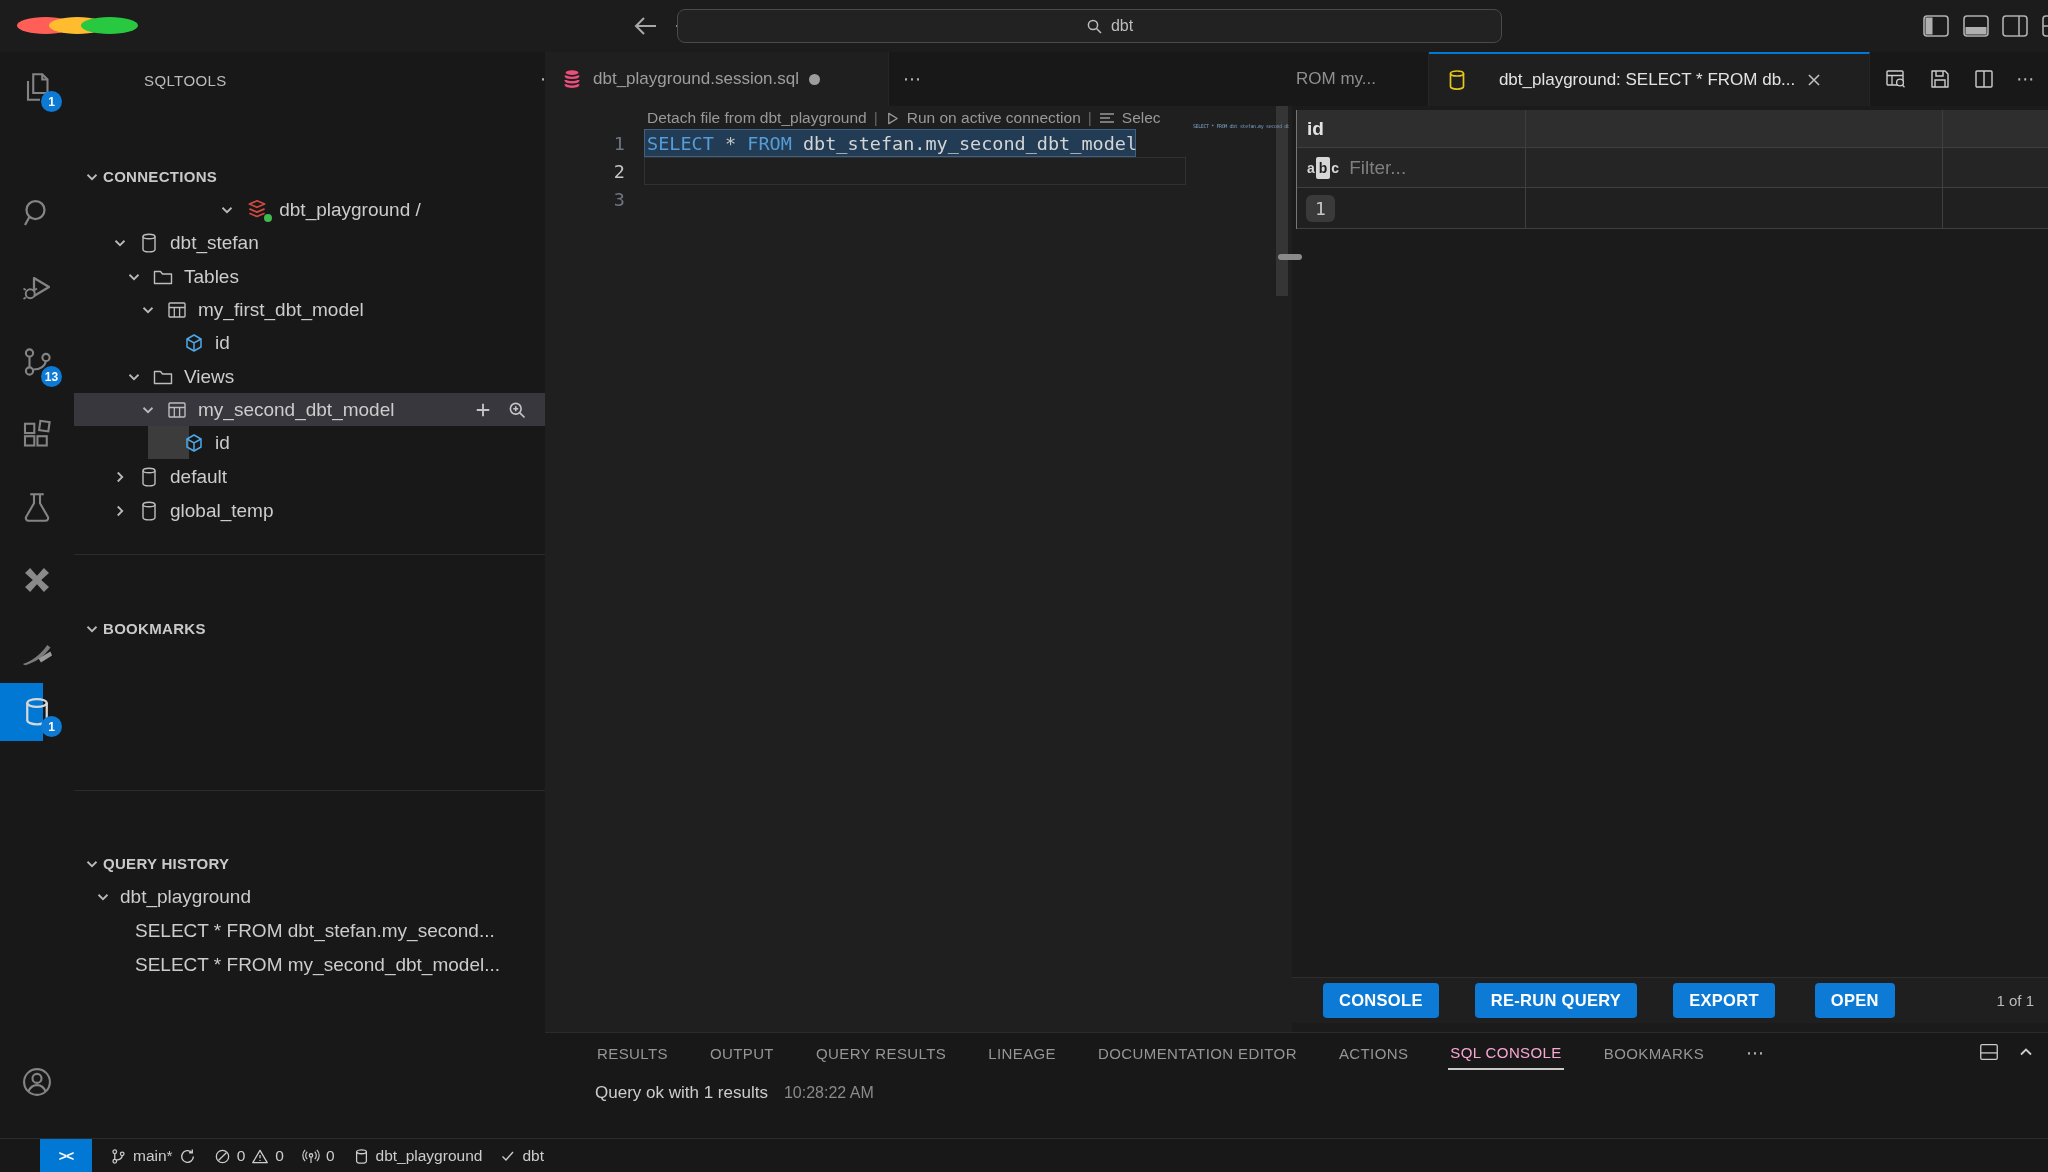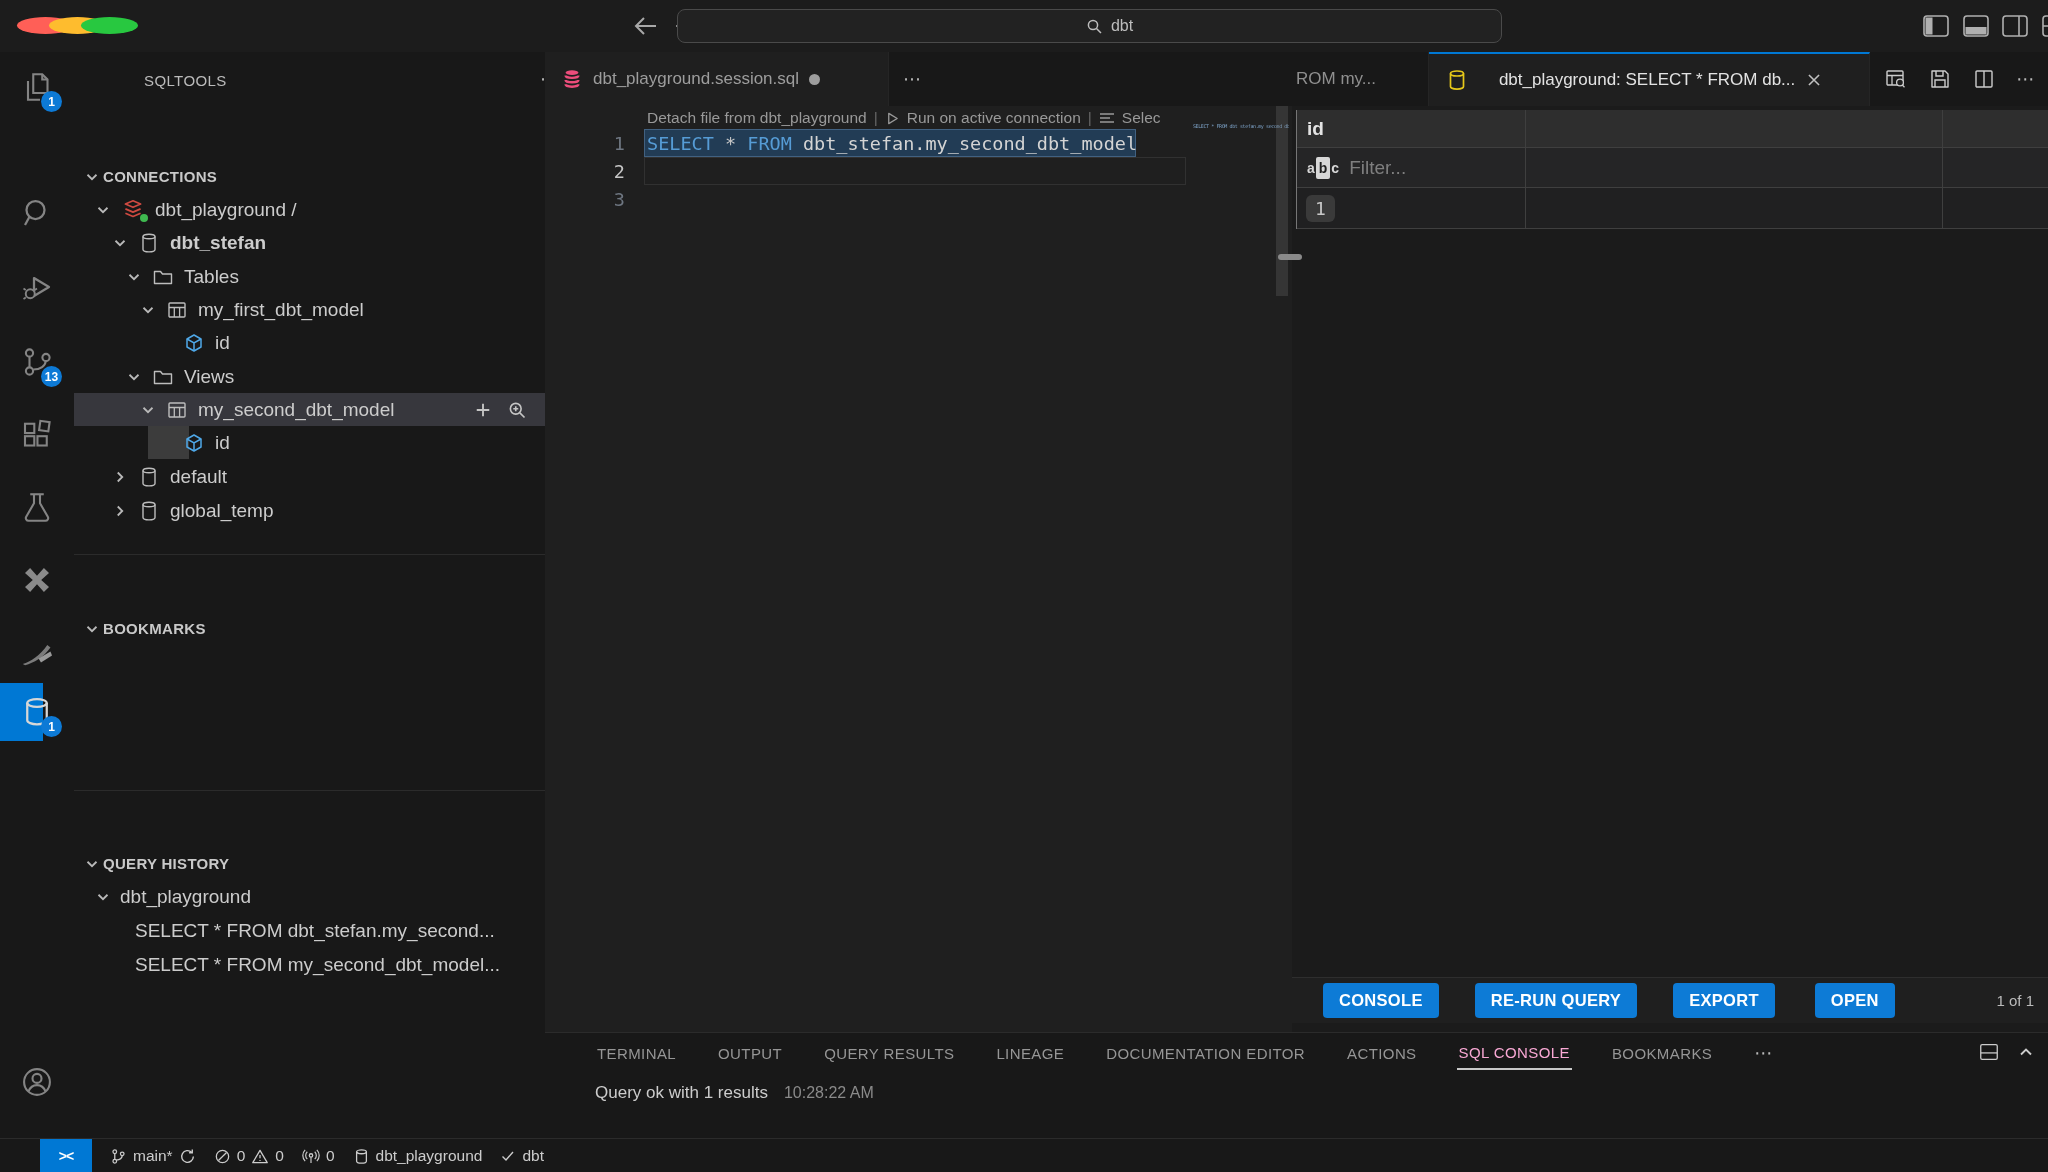--- a/index.html
+++ b/index.html
@@ -225,38 +225,38 @@
 
     <div class="trow" style="top:108px;">
       <span style="margin-left:9px">
           <svg width="18" height="18" viewBox="0 0 16 16">
             <path d="M4 6l4 4 4-4" stroke="#b9b9b9" stroke-width="1.6" fill="none"></path>
           </svg>
         </span>
       <span class="sect-hdr" style="margin-left:2px">CONNECTIONS</span>
     </div>
 
-    <div class="trow" style="top:141px;">
+    <div class="trow" style="top:141px;justify-content:center;">
       <span style="margin-left:20px">
           <svg width="18" height="18" viewBox="0 0 16 16">
             <path d="M4 6l4 4 4-4" stroke="#b9b9b9" stroke-width="1.6" fill="none"></path>
           </svg>
         </span>
       <span style="margin-left:8px;position:relative;">
         <svg width="26" height="26" viewBox="0 0 24 24">
             <path d="M12 3.5l7 3-7 3-7-3z" stroke="#cf4a41" stroke-width="1.6" fill="none" stroke-linejoin="round"></path>
             <path d="M5 11l7 3 7-3" stroke="#cf4a41" stroke-width="1.6" fill="none" stroke-linejoin="round"></path>
             <path d="M5 15l7 3 7-3" stroke="#cf4a41" stroke-width="1.6" fill="none" stroke-linejoin="round"></path>
           </svg>
         <span style="position:absolute;right:-2px;bottom:1px;width:8px;height:8px;border-radius:50%;background:#3fb950;"></span>
       </span>
       <span class="tlabel" style="margin-left:9px">dbt_playground /</span>
     </div>
 
-    <div class="trow" style="top:174px;font-weight:bold;">
+    <div class="trow" style="top:174px;">
       <span style="margin-left:37px">
           <svg width="18" height="18" viewBox="0 0 16 16">
             <path d="M4 6l4 4 4-4" stroke="#b9b9b9" stroke-width="1.6" fill="none"></path>
           </svg>
         </span>
       <span style="margin-left:8px">
           <svg width="24" height="24" viewBox="0 0 24 24">
             <ellipse cx="12" cy="5.5" rx="6" ry="2.3" stroke="#bdbdbd" stroke-width="1.4" fill="none"></ellipse>
             <path d="M6 5.5v13c0 1.3 2.7 2.4 6 2.4s6-1.1 6-2.4v-13" stroke="#bdbdbd" stroke-width="1.4" fill="none"></path>
           </svg>
@@ -543,21 +543,21 @@
       <span class="btn" style="margin-left:31px;">CONSOLE</span>
       <span class="btn" style="margin-left:36px;">RE-RUN QUERY</span>
       <span class="btn" style="margin-left:36px;">EXPORT</span>
       <span class="btn" style="margin-left:40px;">OPEN</span>
       <span style="margin-left:auto;margin-right:14px;color:#bbb;font-size:15px;">1 of 1</span>
     </div>
   </div>
 
   <div class="abs panel">
     <div class="ptabs">
-      <span class="ptab">TERMINAL</span>
+      <span class="ptab">RESULTS</span>
       <span class="ptab">OUTPUT</span>
       <span class="ptab">QUERY RESULTS</span>
       <span class="ptab">LINEAGE</span>
       <span class="ptab">DOCUMENTATION EDITOR</span>
       <span class="ptab">ACTIONS</span>
       <span class="ptab on">SQL CONSOLE</span>
       <span class="ptab">BOOKMARKS</span>
       <span class="ptab ellips">⋯</span>
     </div>
     <div class="picons">

